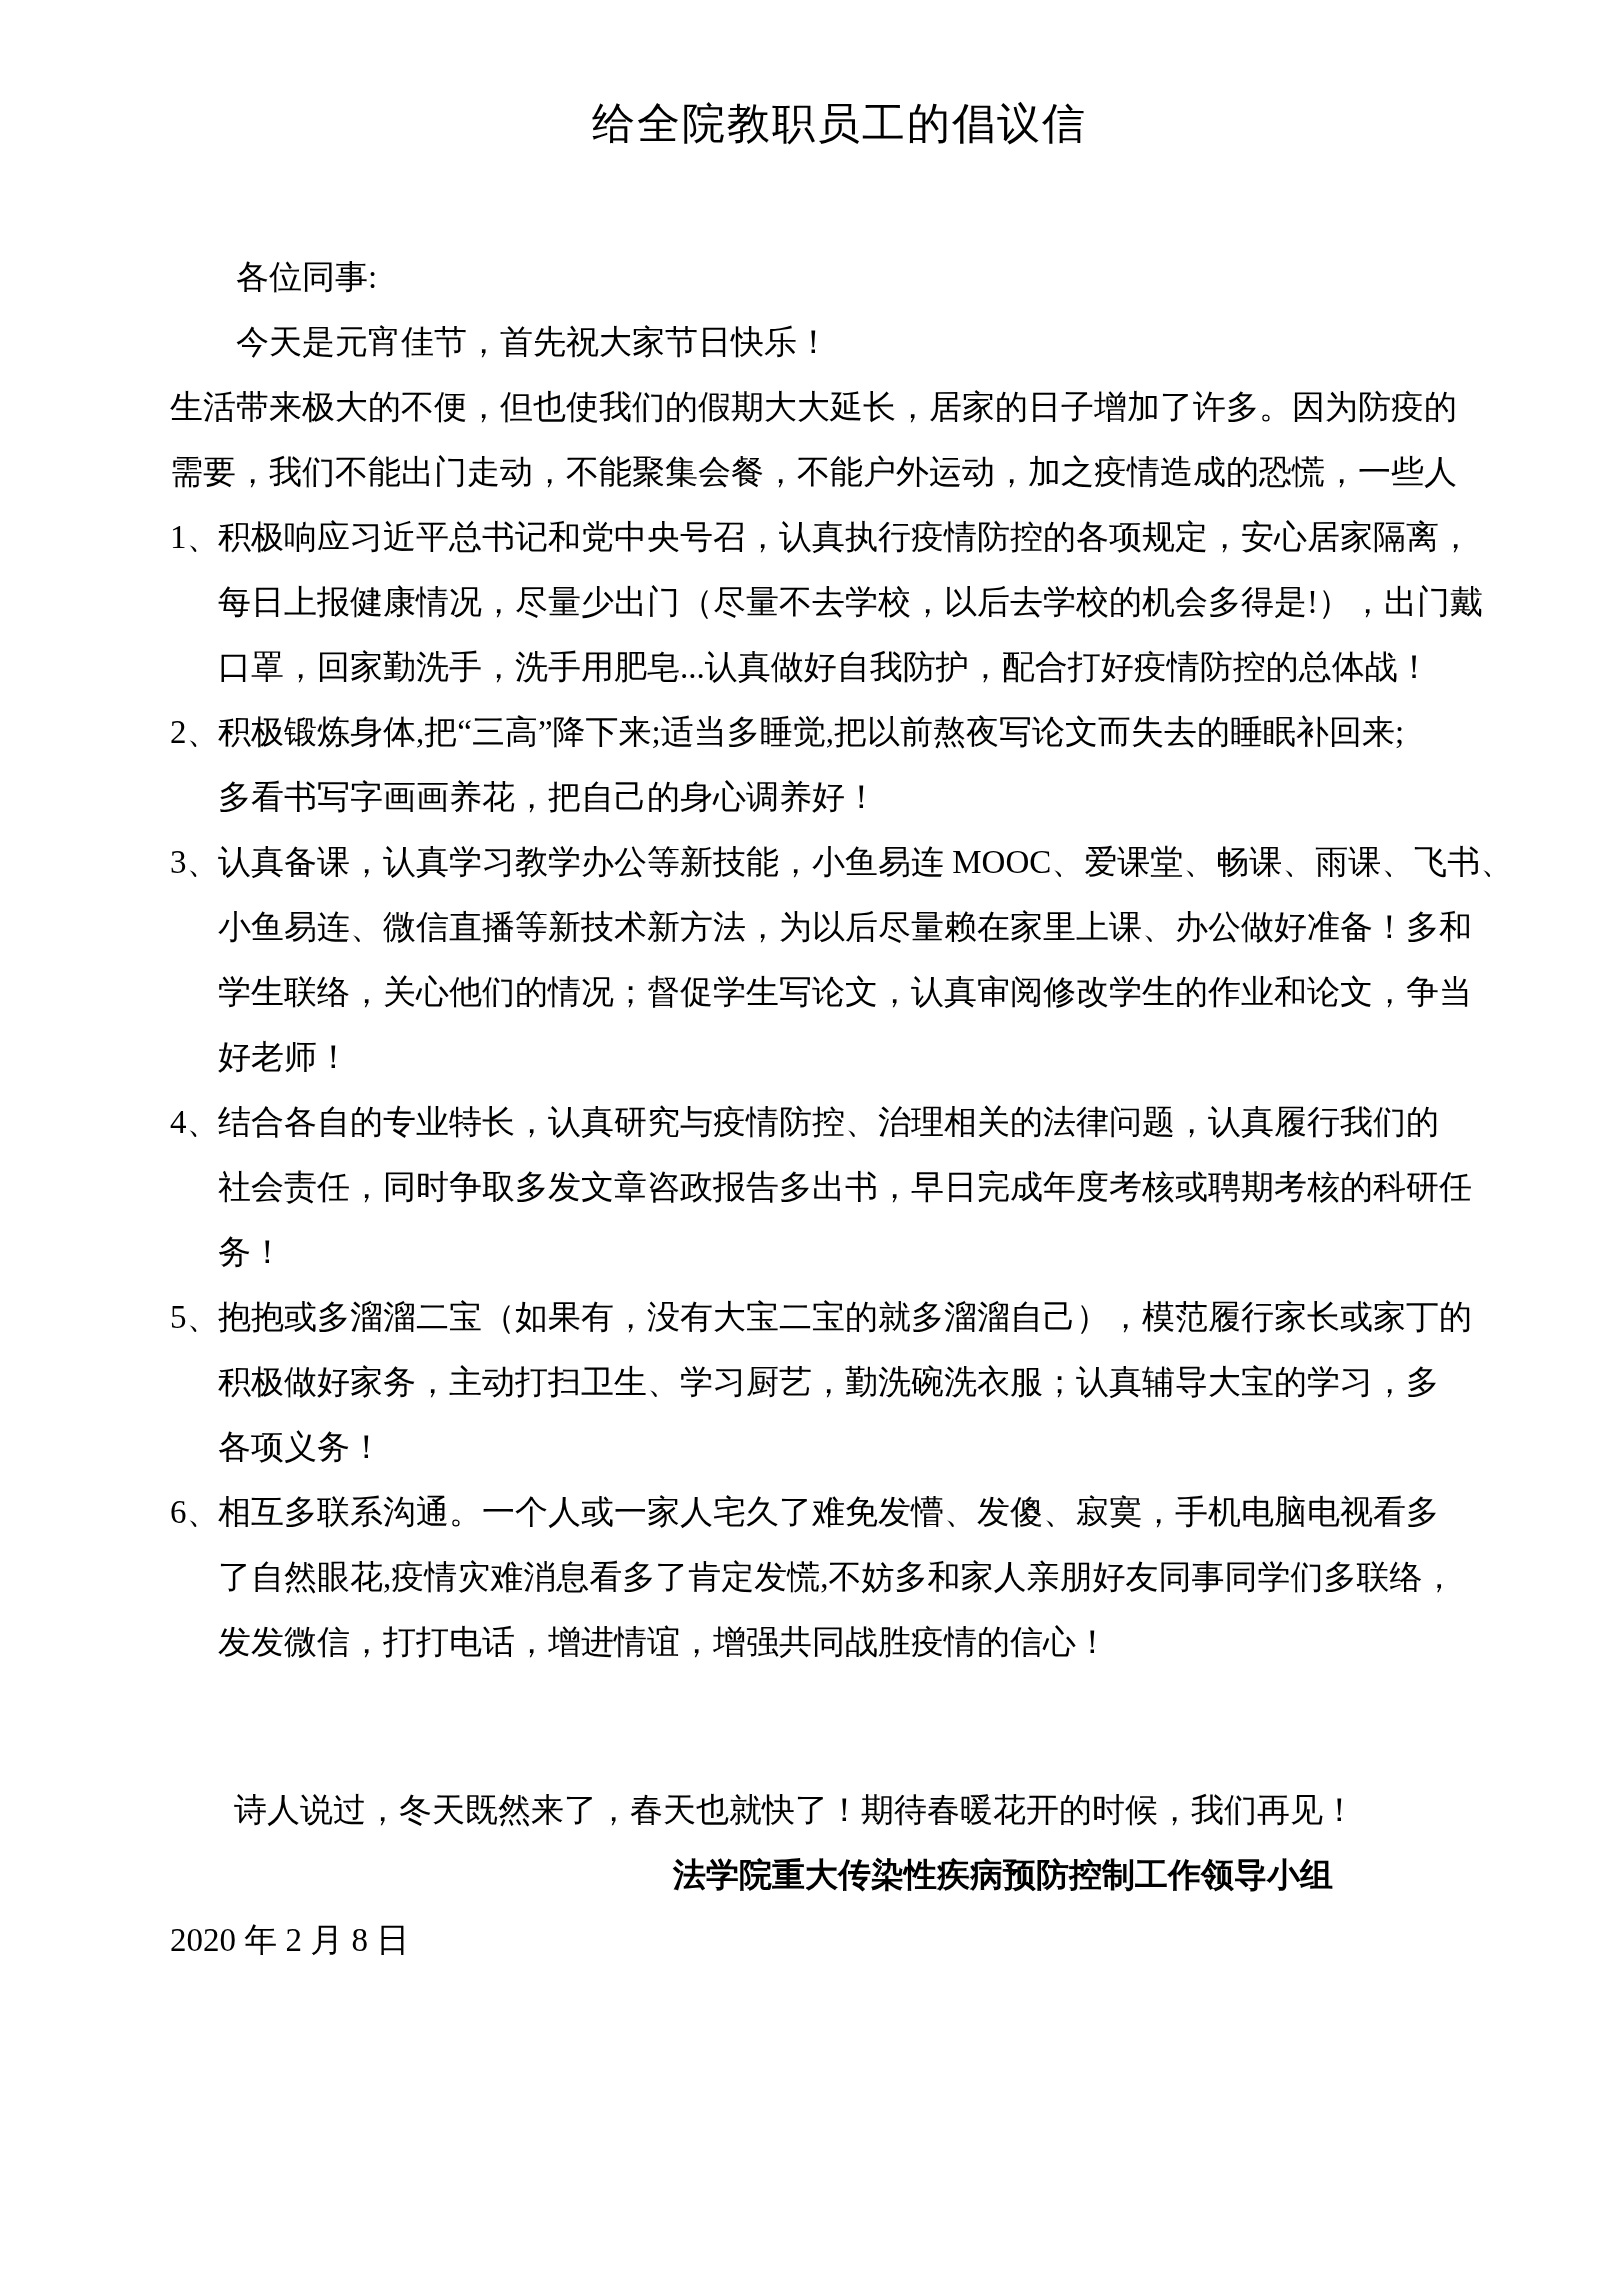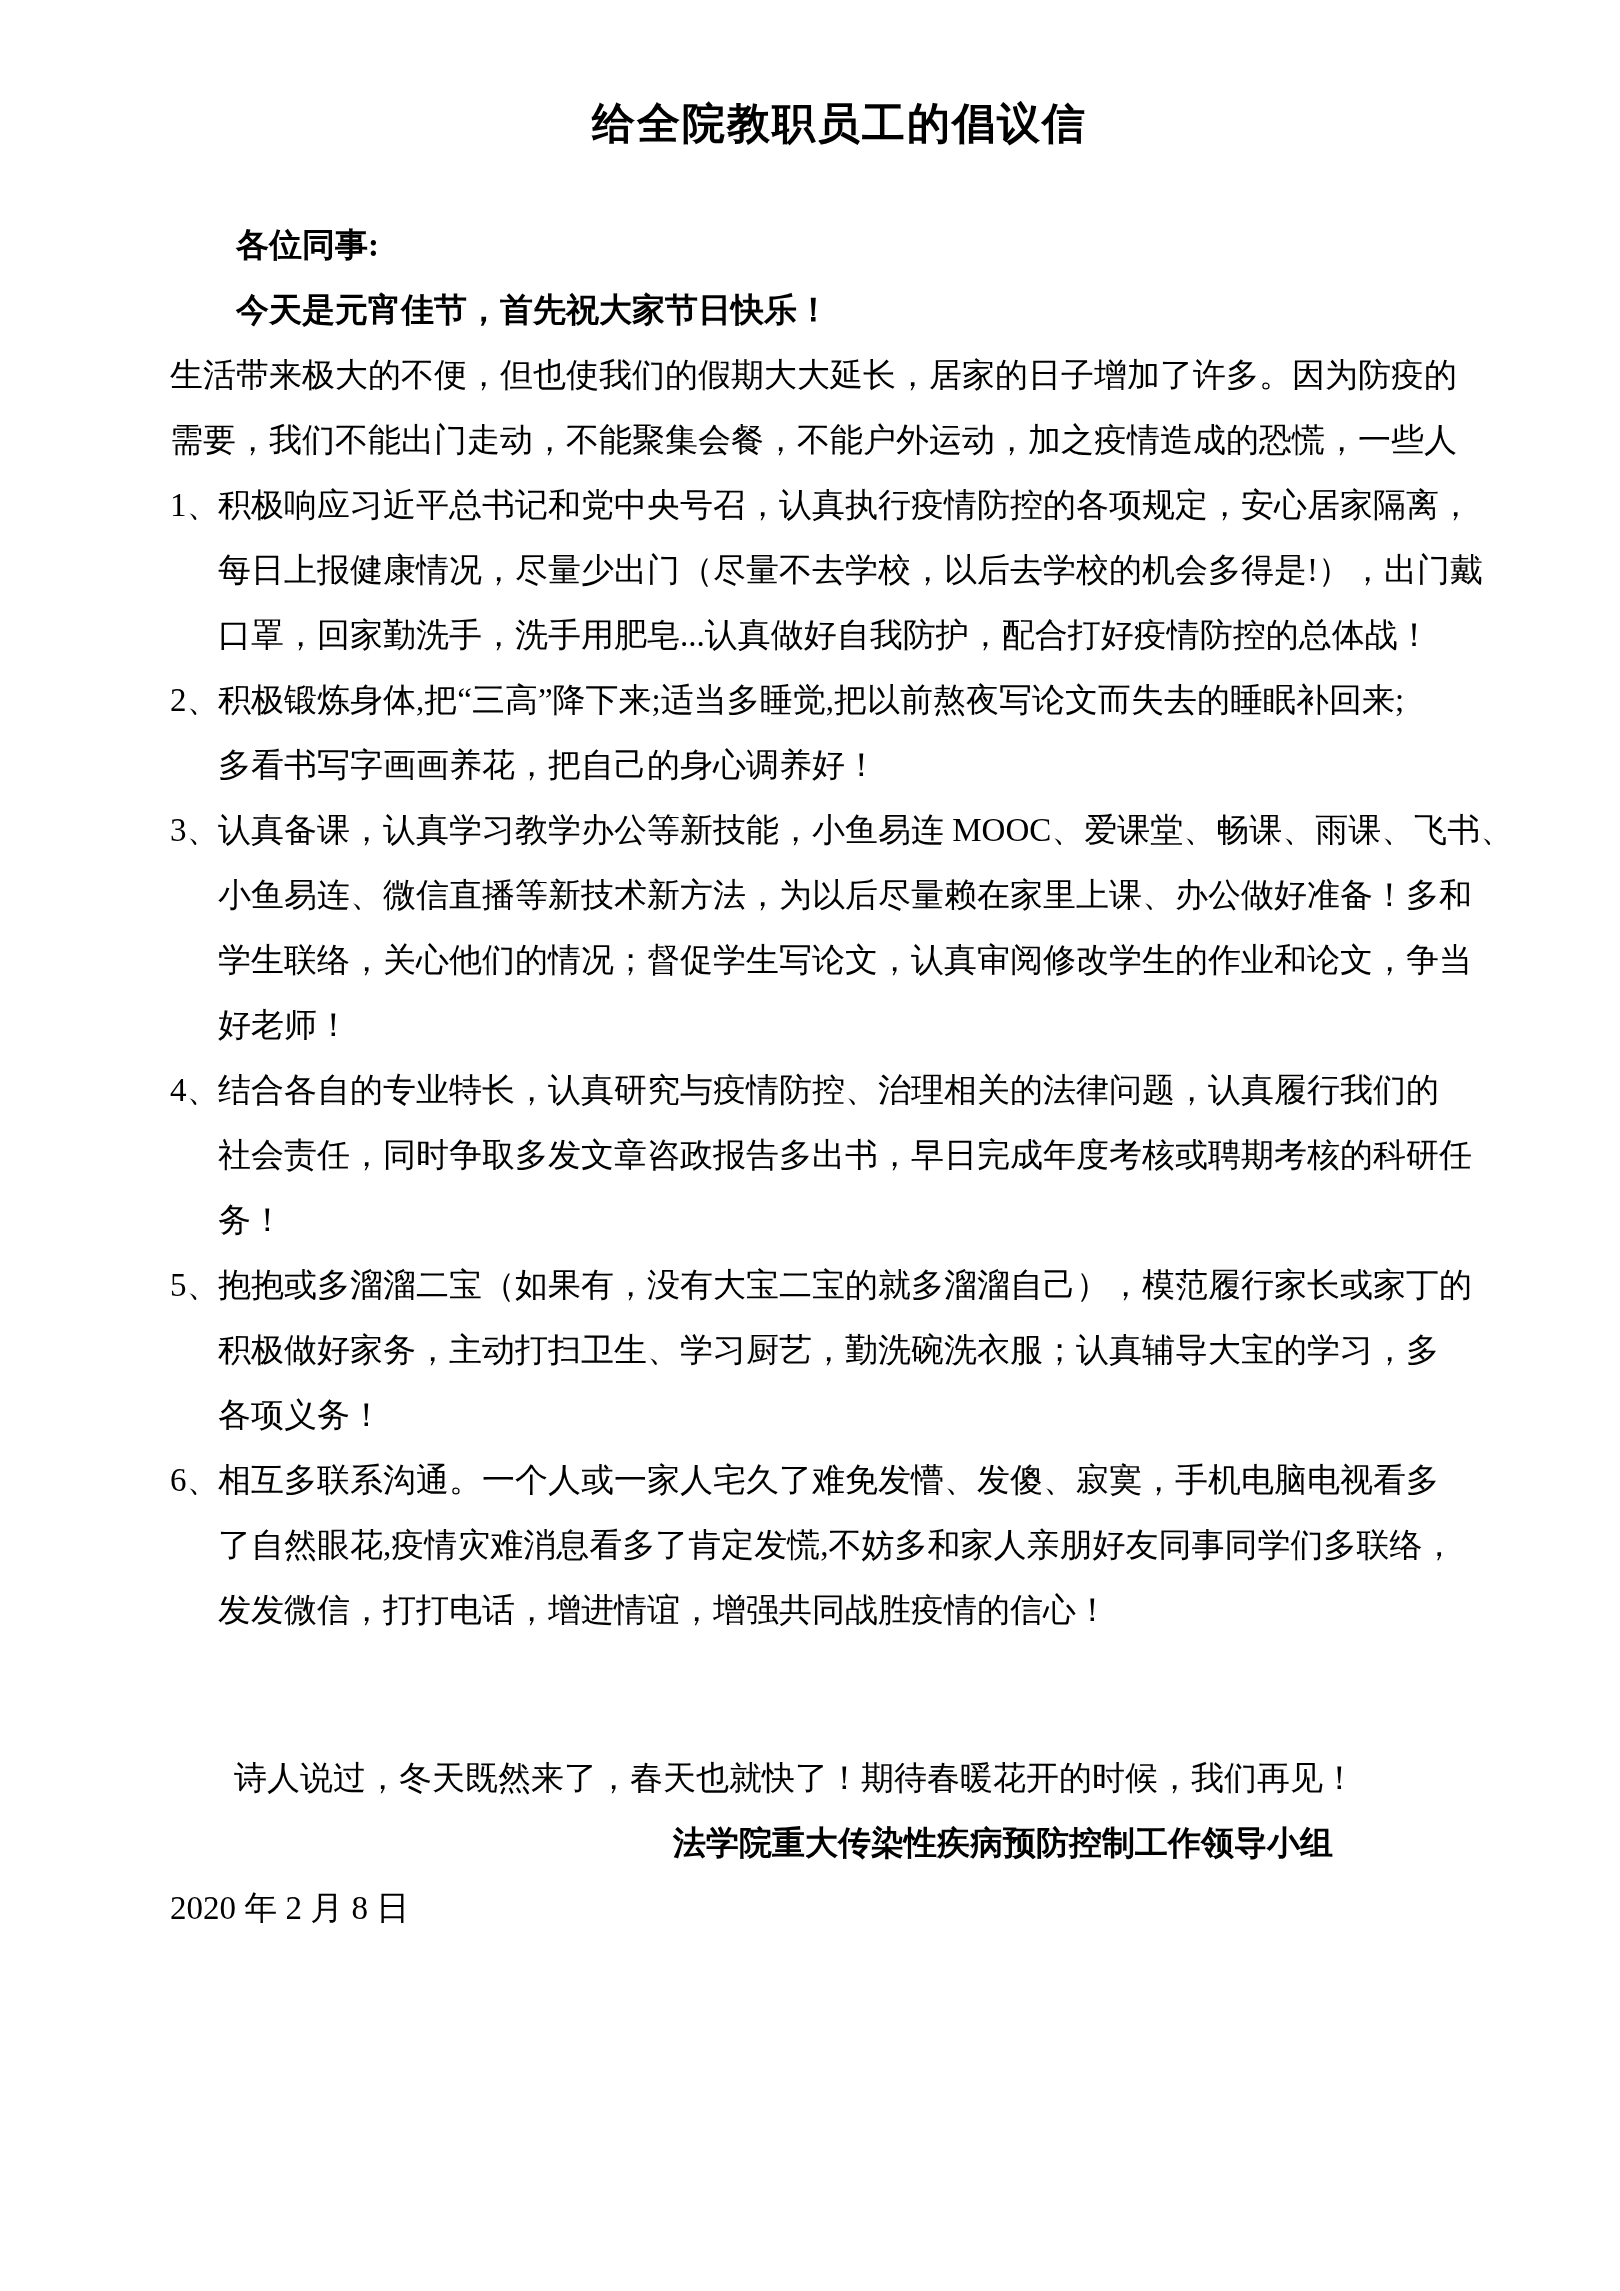--- a/index.html
+++ b/index.html
@@ -12,35 +12,34 @@
     width: 1620px;
     height: 2292px;
     background: #ffffff;
     box-sizing: border-box;
     padding: 94px 111px 0 170px;
     font-family: "Liberation Serif", "DejaVu Serif", serif;
     color: #000000;
     overflow: hidden;
   }
   .doc-title {
-    margin: 0 0 60px 0;
+    margin: 0 0 92px 0;
     font-size: 43px;
     line-height: 59px;
-    font-weight: 700;
+    font-weight: 400;
     text-align: center;
     letter-spacing: 2px;
   }
   .line {
     font-size: 33px;
     line-height: 65px;
     white-space: nowrap;
   }
   .indent2 {
     text-indent: 66px;
-    font-weight: bold;
   }
   .proposal {
     display: flex;
     align-items: flex-start;
   }
   .proposal-num {
     flex: none;
     width: 48px;
     font-size: 33px;
     line-height: 65px;

